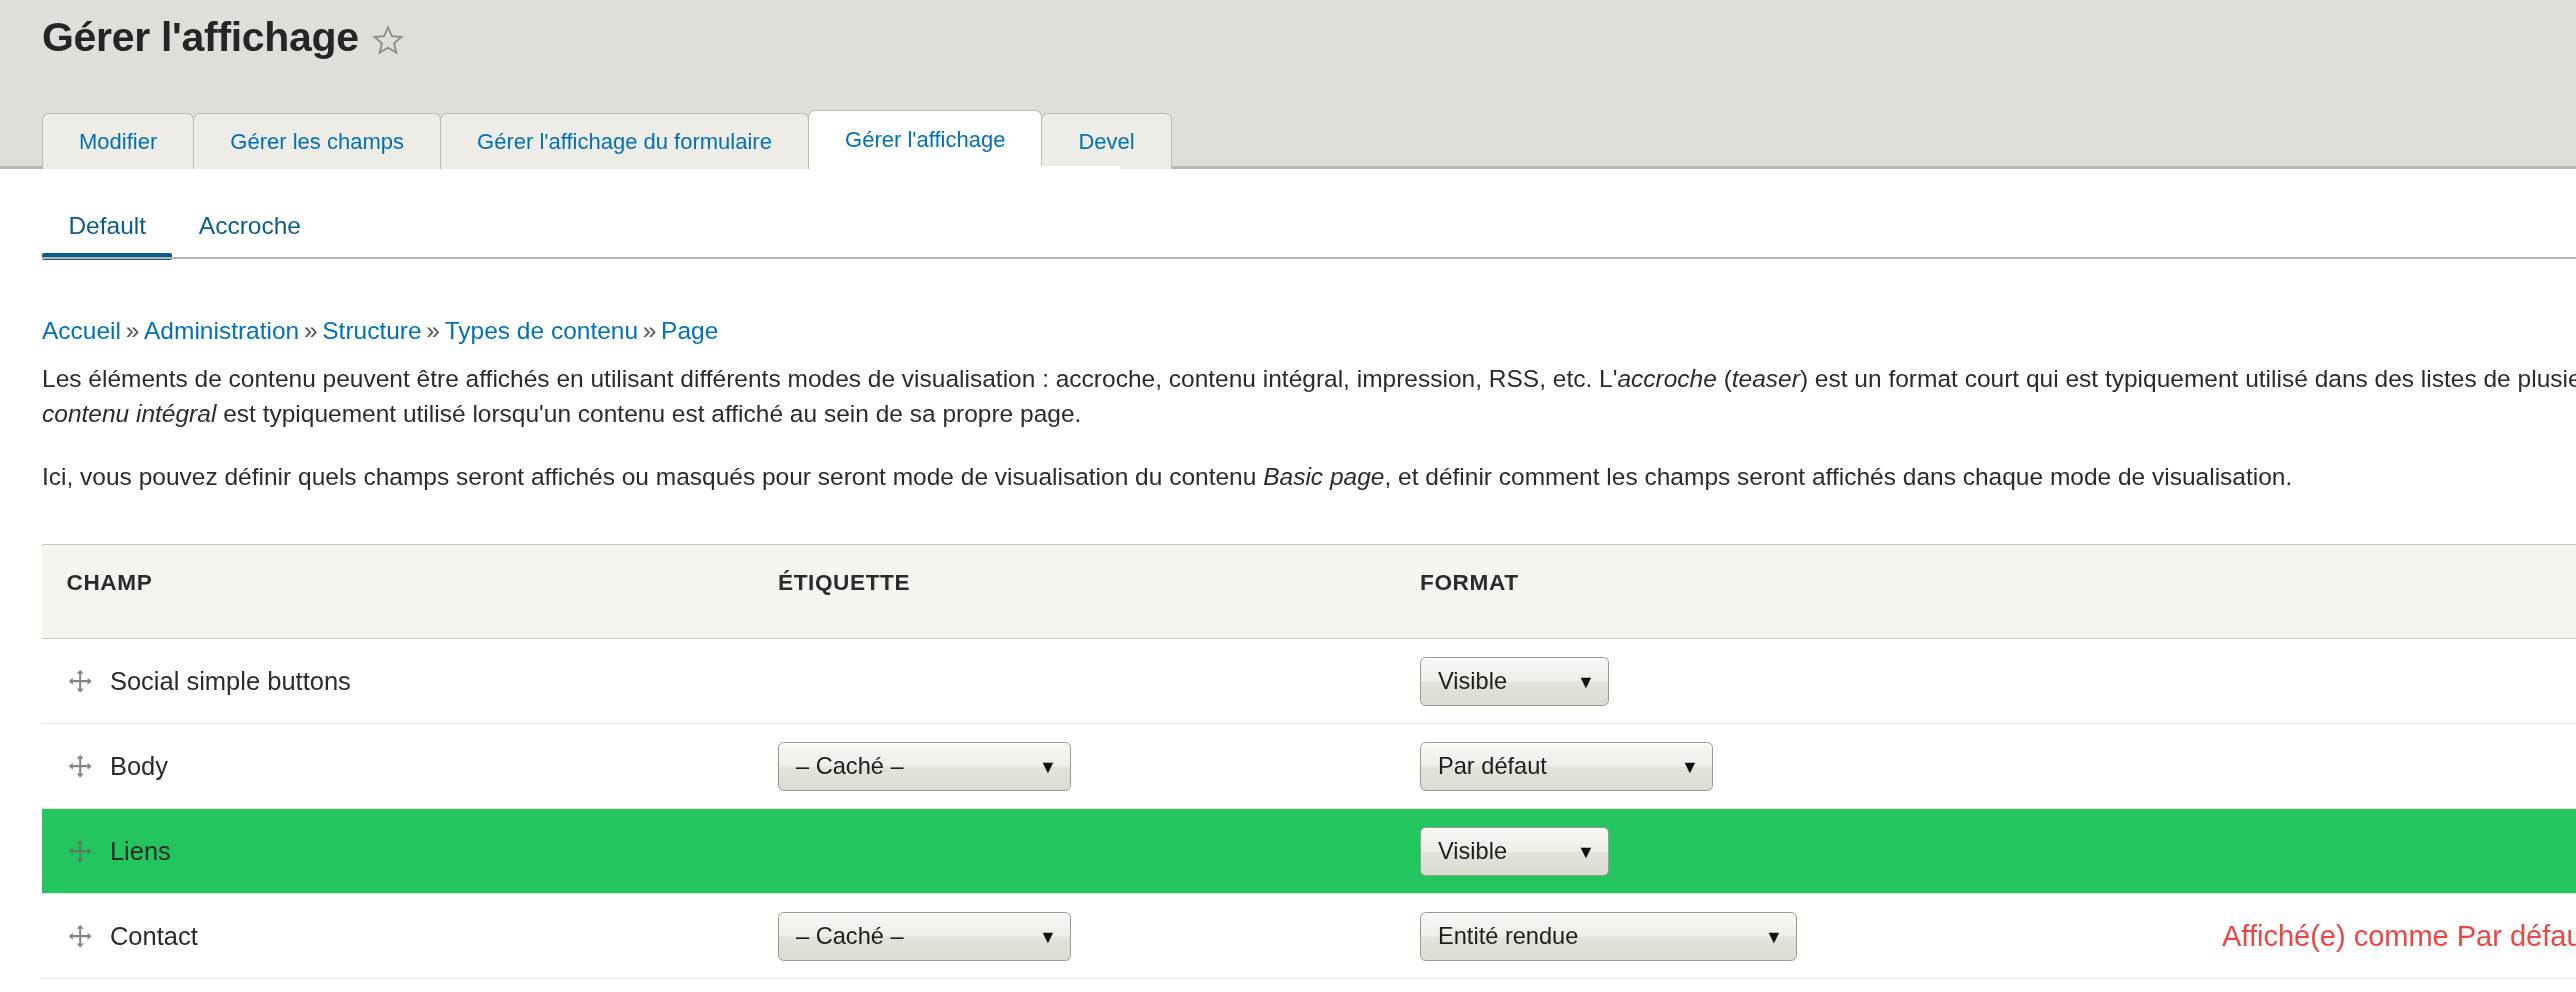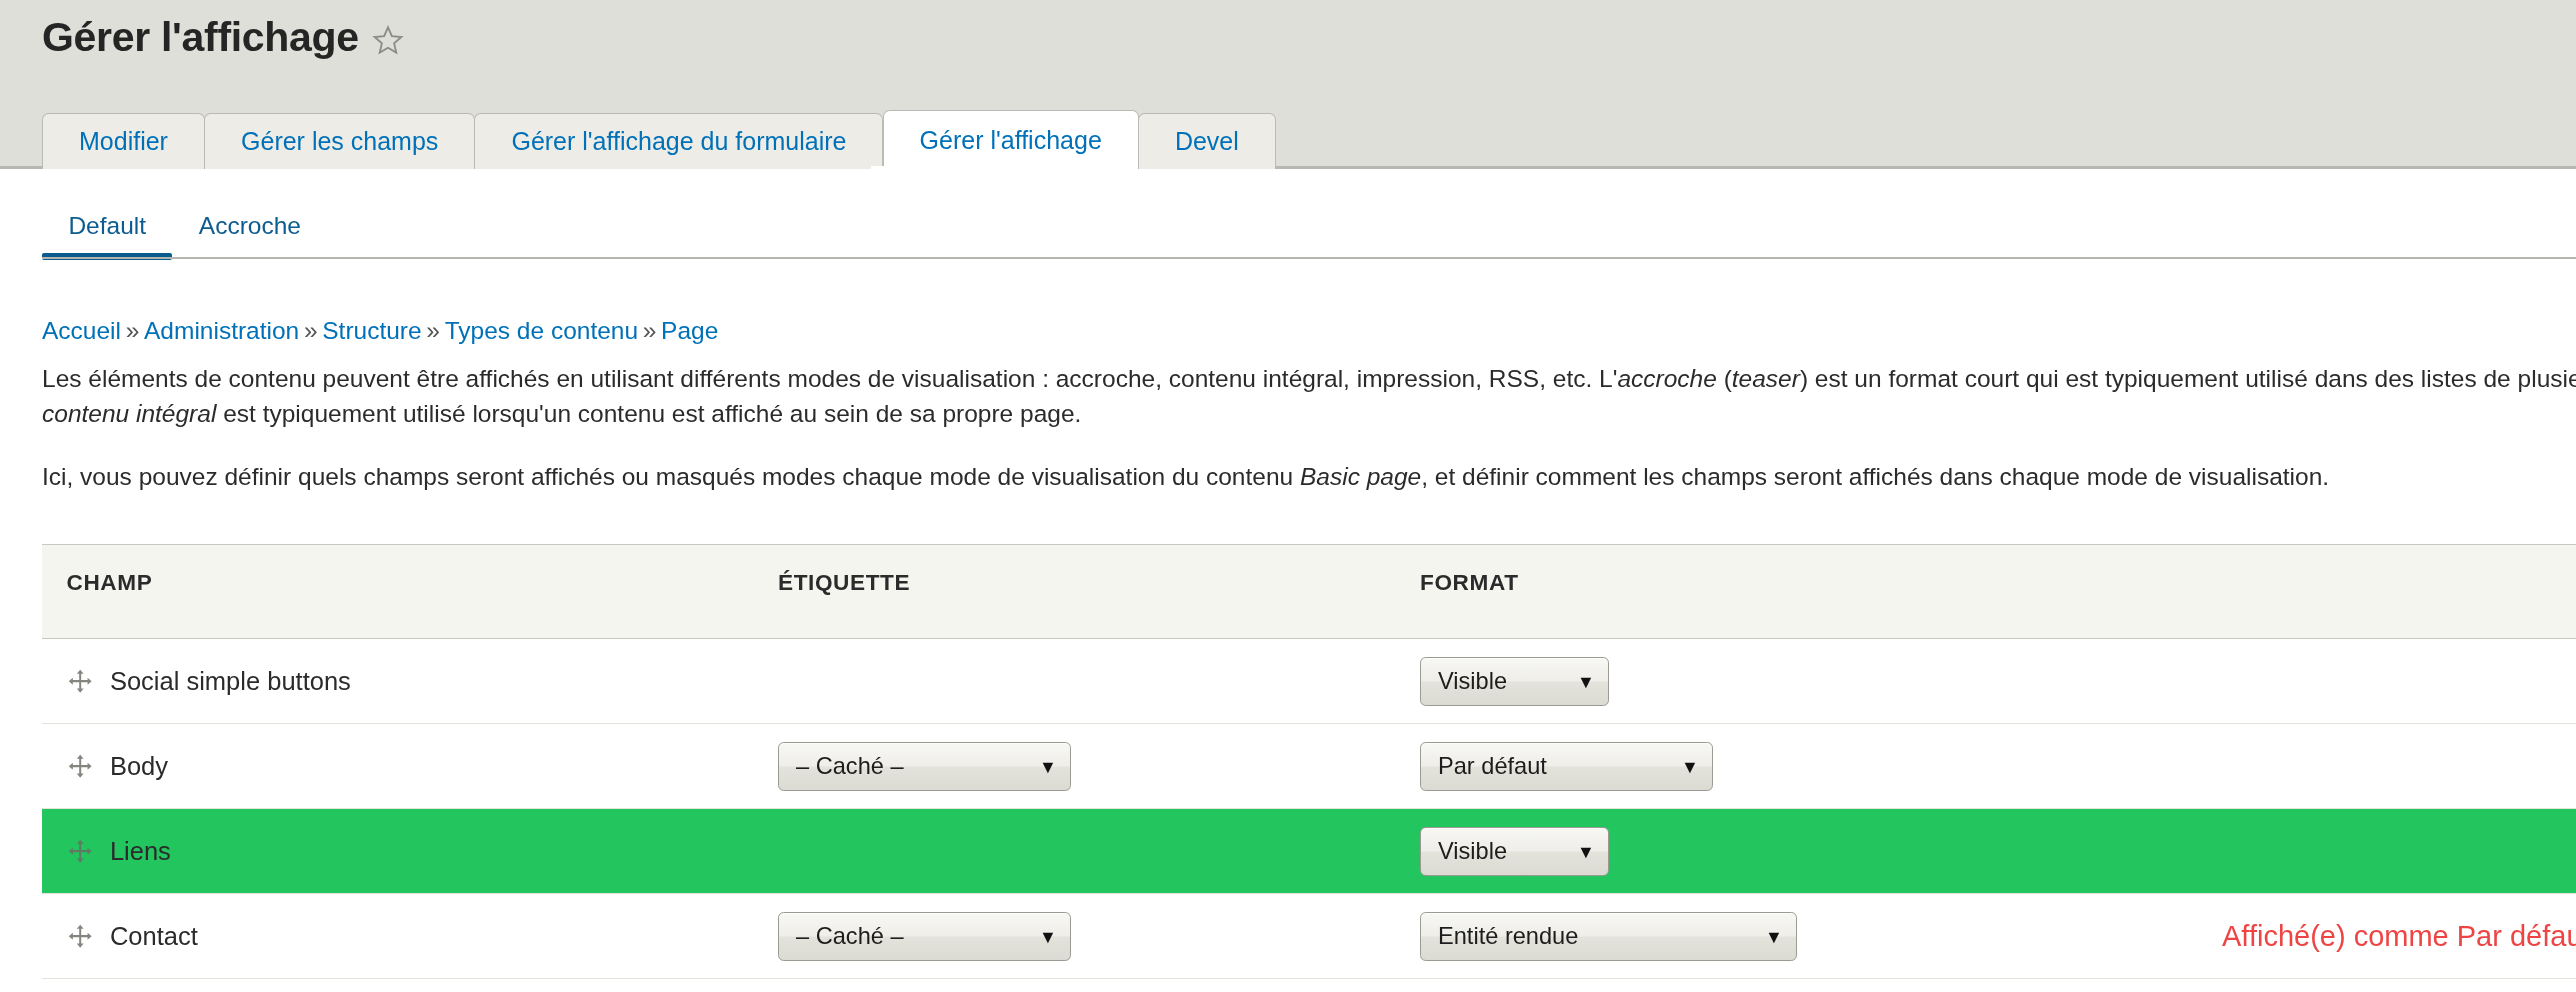--- a/index.html
+++ b/index.html
@@ -46,21 +46,21 @@
     display: flex;
     align-items: flex-end;
     height: 56px;
   }
   .ptab {
     height: 56px;
     display: flex;
     align-items: center;
     justify-content: center;
     padding: 0 36px;
-    font-size: 25px;
+    font-size: 22px;
     color: #0071b8;
     background: #edece6;
     border: 0.9px solid #bbbbb6;
     border-bottom: none;
     border-radius: 6.6px 6.6px 0 0;
     margin-right: -0.9px;
     white-space: nowrap;
     cursor: pointer;
   }
   .ptab.active {
@@ -285,21 +285,21 @@
   <div class="stab">Accroche</div>
 </div>
 <div class="secondary-rule"></div>
 
 <div class="breadcrumb">
   <a href="#">Accueil</a><span class="sep">»</span><a href="#">Administration</a><span class="sep">»</span><a href="#">Structure</a><span class="sep">»</span><a href="#">Types de contenu</a><span class="sep">»</span><a href="#">Page</a>
 </div>
 
 <div class="intro intro-1"><span>Les éléments de contenu peuvent être affichés en utilisant différents modes de visualisation : accroche, contenu intégral, impression, RSS, etc. L'</span><em>accroche</em><span> (</span><em>teaser</em><span>) est un format court qui est typiquement utilisé dans des listes de plusieurs contenus. Le </span><em>contenu intégral</em><span> est typiquement utilisé lorsqu'un contenu est affiché au sein de sa propre page.</span></div>
 
-<div class="intro intro-2"><span>Ici, vous pouvez définir quels champs seront affichés ou masqués modes chaque mode de visualisation du contenu </span><em>Basic page</em><span>, et définir comment les champs seront affichés dans chaque mode de visualisation.</span></div>
+<div class="intro intro-2"><span>Ici, vous pouvez définir quels champs seront affichés ou masqués pour seront mode de visualisation du contenu </span><em>Basic page</em><span>, et définir comment les champs seront affichés dans chaque mode de visualisation.</span></div>
 
 <div class="table-wrap">
 
   <div class="thead">
     <div class="th th-champ">CHAMP</div>
     <div class="th th-etiq">ÉTIQUETTE</div>
     <div class="th th-format">FORMAT</div>
   </div>
 
   <div class="trow">

